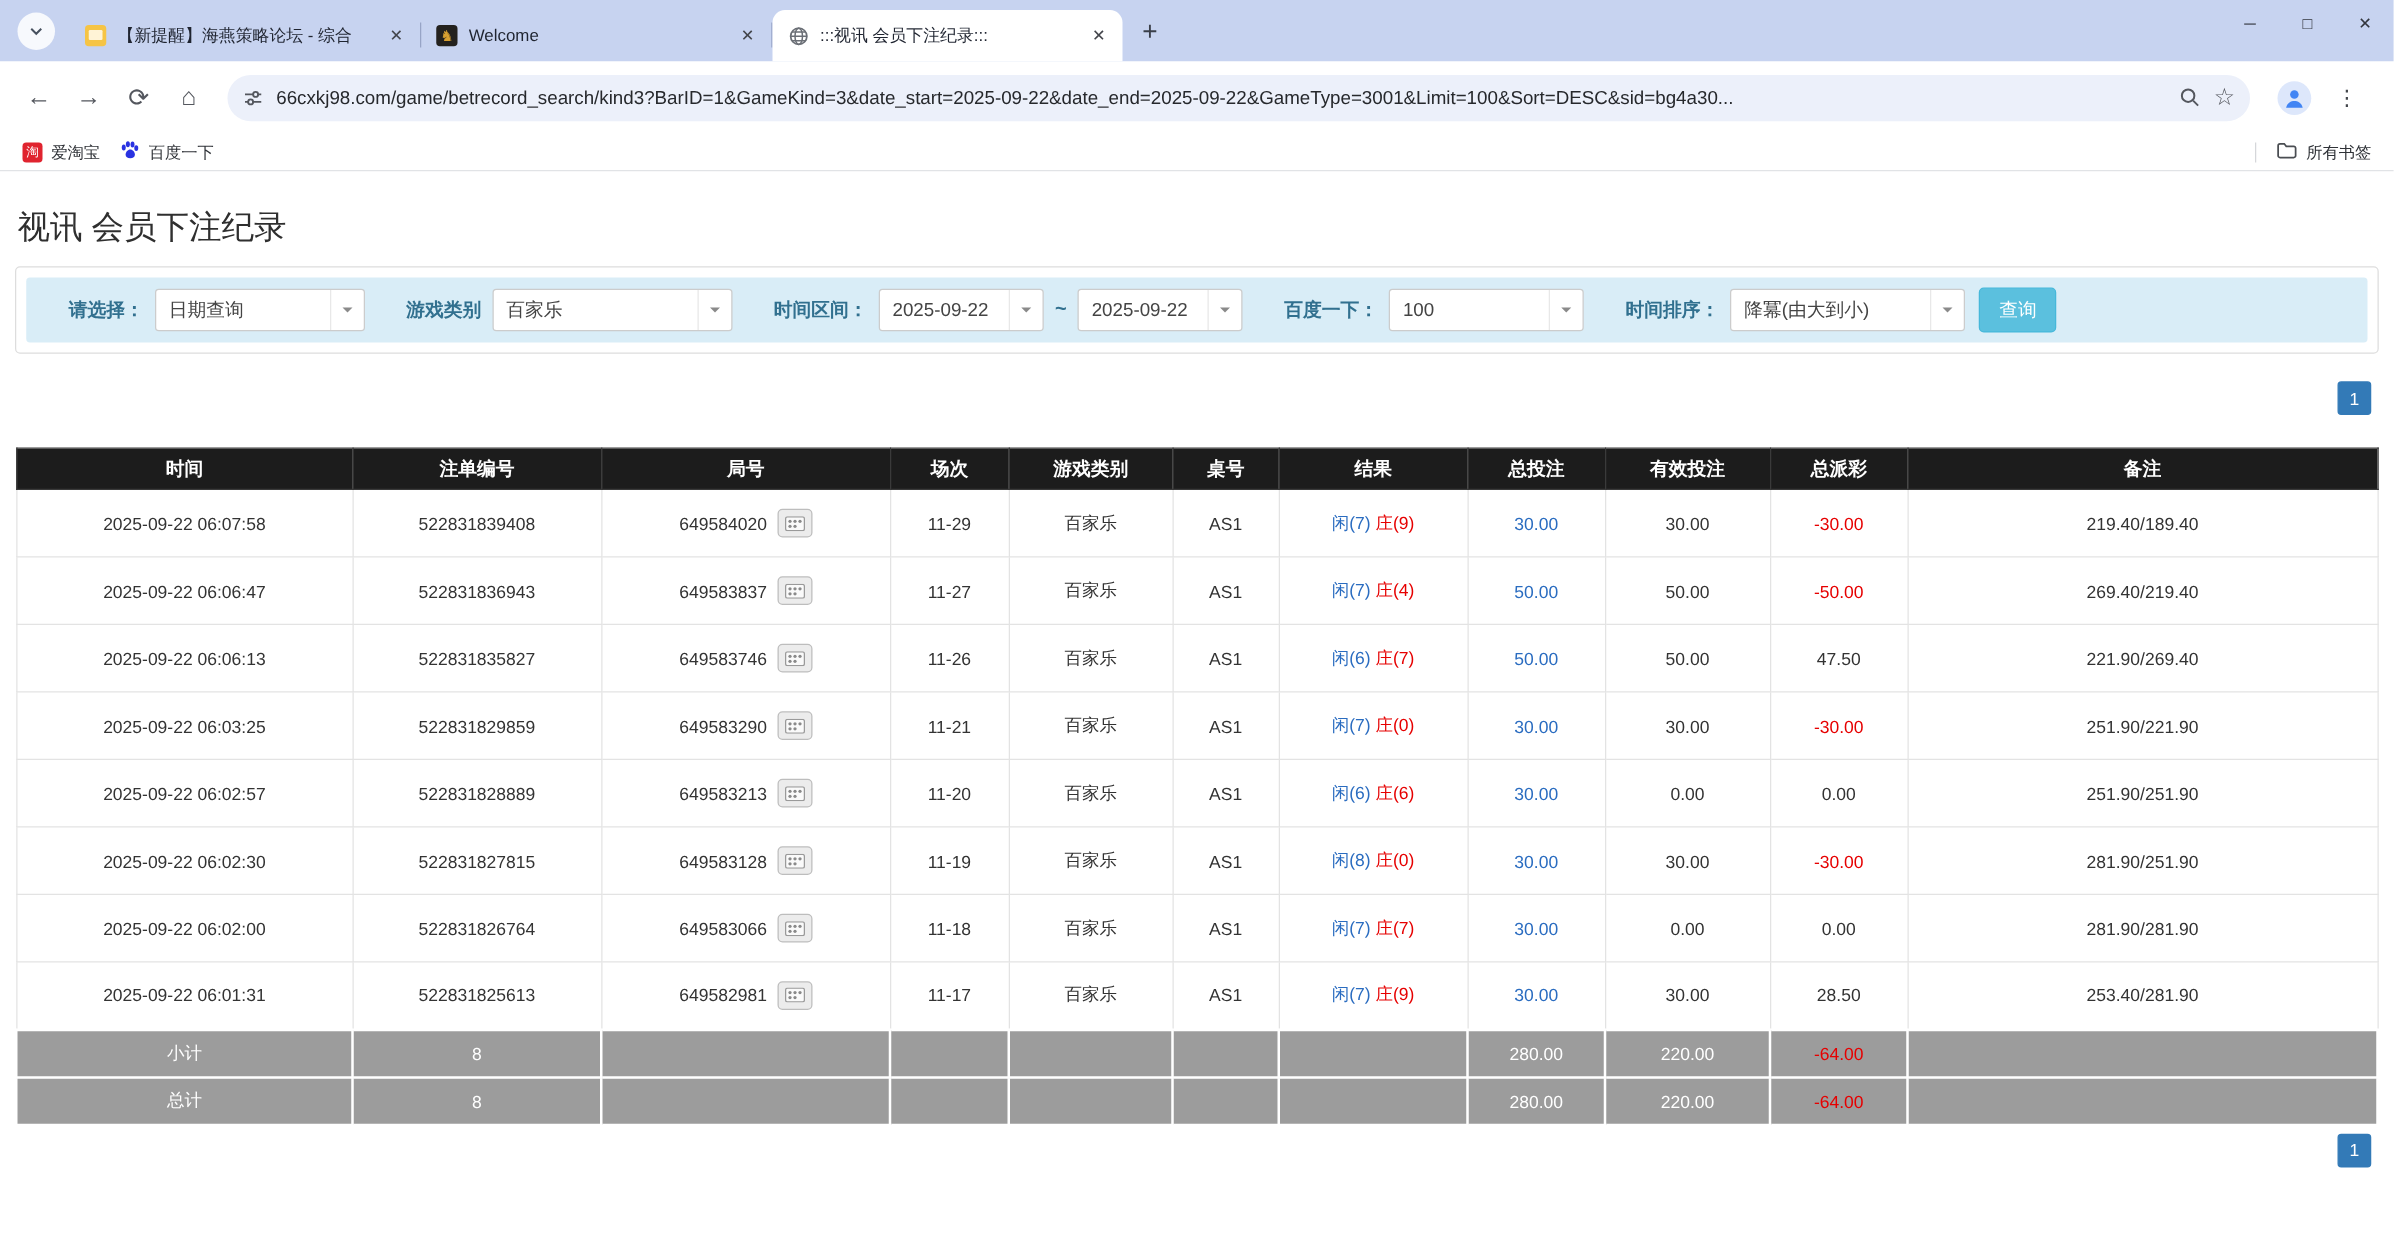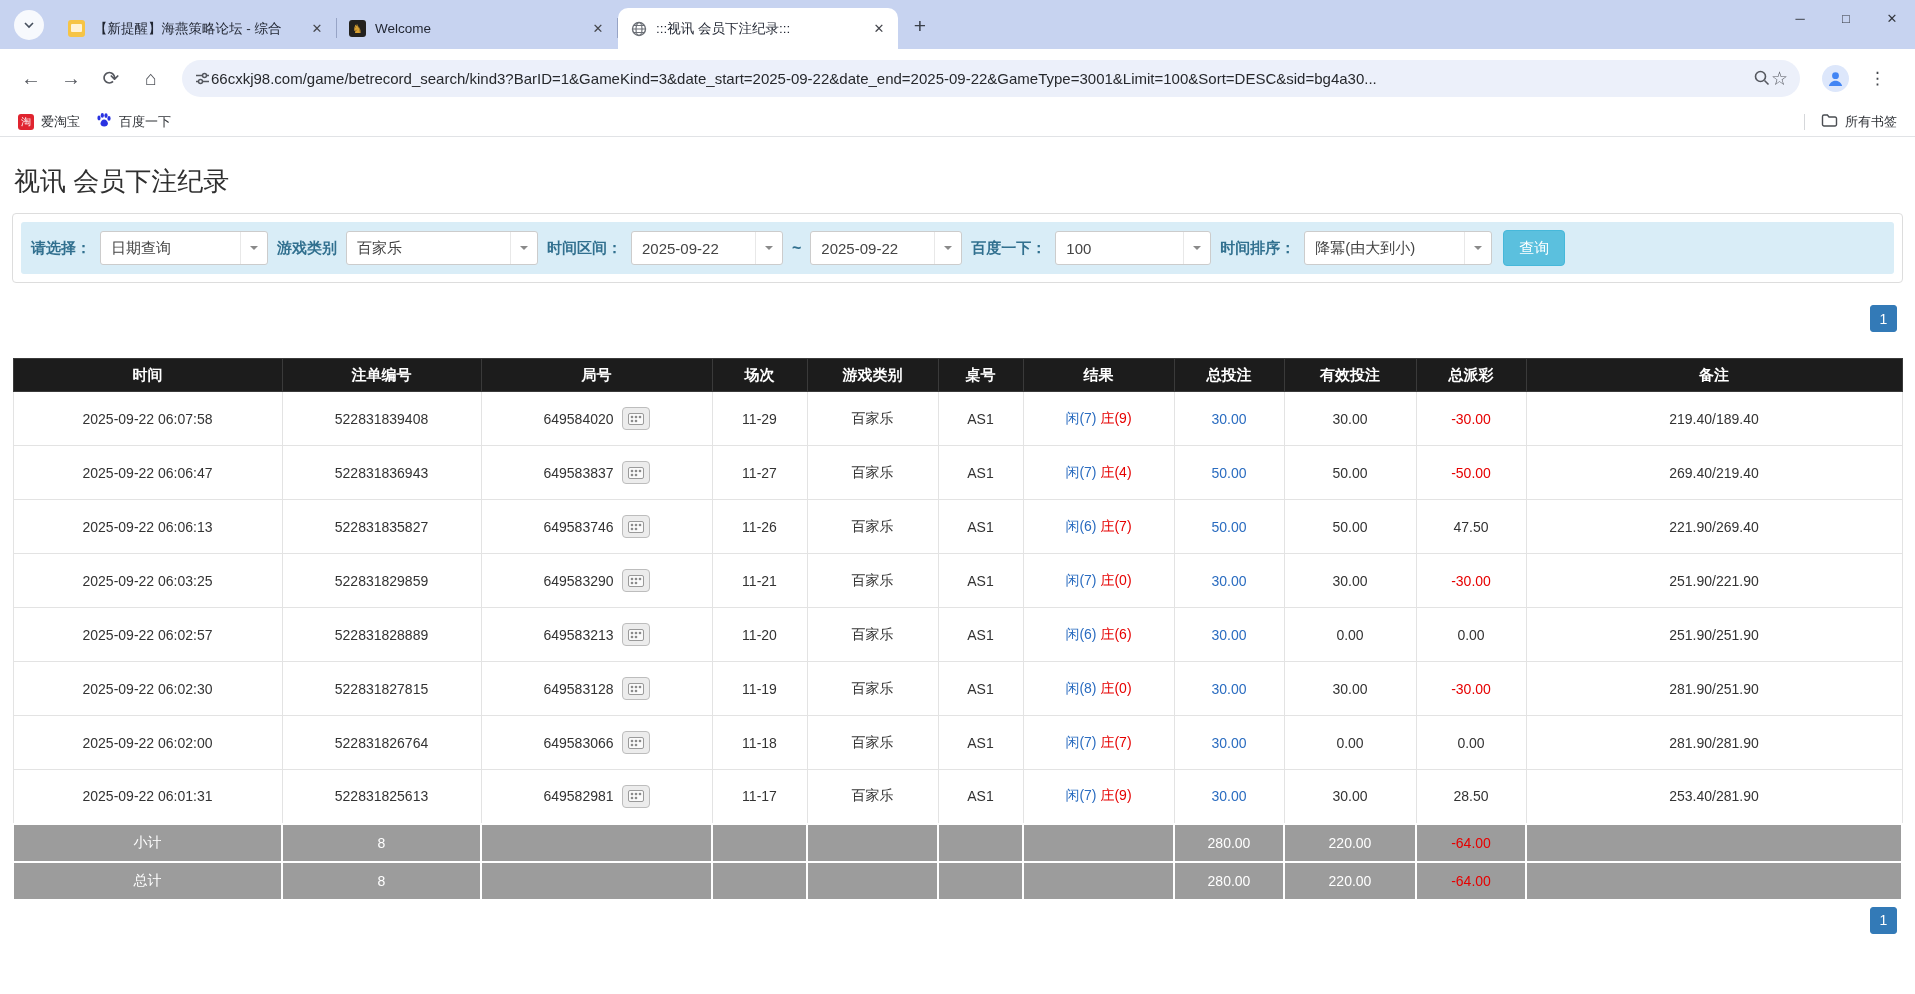--- a/index.html
+++ b/index.html
@@ -19,46 +19,46 @@
   .favicon { width:17px; height:17px; flex:0 0 auto; display:flex; align-items:center; justify-content:center; }
   .fav-mail { background:#f6c445; border-radius:3px; position:relative; }
   .fav-mail::after { content:""; position:absolute; left:3px; top:4px; width:11px; height:8px; background:#fff3d6; border-radius:1px; }
   .fav-dark { background:#23211e; border-radius:3px; color:#d8a031; font-size:12px; line-height:1; }
   .newtab { width:28px; height:28px; border:none; background:transparent; color:#3a3f49; font-size:21px; margin:0 0 9px 8px; cursor:pointer; }
   .win-controls { position:absolute; right:0; top:0; height:36px; display:flex; }
   .win-controls span { width:46px; height:36px; display:flex; align-items:center; justify-content:center; color:#33363d; font-size:13px; cursor:pointer; }
 
   .toolbar { height:58px; background:#fff; display:flex; align-items:center; padding:0 14px; gap:6px; }
   .nav-btn { width:34px; height:34px; border:none; background:transparent; color:#54575e; font-size:20px; border-radius:50%; cursor:pointer; flex:0 0 auto; }
-  .omnibox { flex:0 0 auto; width:1618px; height:37px; background:#ecf0fa; border-radius:19px; display:flex; align-items:center; padding:0 12px; margin-left:8px; }
+  .omnibox { flex:0 0 auto; width:1618px; height:37px; background:#ecf0fa; border-radius:19px; display:flex; align-items:center; padding:0 12px; gap:10px; margin-left:8px; }
   .tune-icon svg, .mag-icon svg { display:block; }
   .url-text { flex:1; font-size:15px; color:#26282c; white-space:nowrap; overflow:hidden; }
   .box-icon { color:#54575e; font-size:17px; flex:0 0 auto; display:flex; align-items:center; cursor:pointer; }
   .star-icon { font-size:19px; }
   .avatar { width:27px; height:27px; border-radius:50%; background:#dde7fb; display:flex; align-items:center; justify-content:center; margin-left:16px; cursor:pointer; }
   .dots { color:#43464c; font-size:17px; margin-left:14px; letter-spacing:0; cursor:pointer; }
 
   .bookmarks { height:30px; background:#fff; display:flex; align-items:center; padding:0 10px; font-size:13px; color:#2f3237; border-bottom:1px solid #e1e3e6; }
   .bm-item { display:flex; align-items:center; gap:7px; padding:3px 8px; border-radius:6px; cursor:pointer; }
   .bm-ico-taobao { width:16px; height:16px; background:#e0242f; border-radius:3px; color:#fff; font-size:10px; display:flex; align-items:center; justify-content:center; }
   .bm-spacer { flex:1; }
   .bm-divider { width:1px; height:16px; background:#d5d7da; margin:0 8px; }
 
   
   .content { padding:0 12px; }
   .page-title { font-size:26px; font-weight:500; color:#2f2f2f; margin:27px 0 14px 2px; }
 
   .filter-panel { border:1px solid #ddd; border-radius:4px; padding:8px; background:#fff; }
   .filter-bar { background:#d9edf7; border-radius:3px; padding:8px 10px; display:flex; align-items:center; gap:9px; }
-  .flabel { font-size:15px; font-weight:bold; color:#31708f; white-space:nowrap; }
+  .flabel { font-size:15px; font-weight:bold; color:#31708f; white-space:nowrap;margin-left:24px; }
   .select { background:#fff; border:1px solid #ccc; border-radius:3px; height:34px; display:flex; align-items:stretch; cursor:pointer; }
   .select .val { flex:1; display:flex; align-items:center; padding:0 10px; font-size:15px; color:#444; white-space:nowrap; }
   .select .caret { width:27px; border-left:1px solid #e8e8e8; display:flex; align-items:center; justify-content:center; }
   .select .caret::after { content:""; border:4px solid transparent; border-top-color:#8a8a8a; margin-top:4px; }
-  .w140{width:168px} .w190{width:192px} .w150{width:152px} .w155{width:156px} .w185{width:188px}
+  .w140{width:168px} .w190{width:192px} .w150{width:132px} .w155{width:156px} .w185{width:188px}
   .tilde { color:#31708f; font-weight:bold; }
   .btn-search { background:#5bc0de; border:1px solid #46b8da; color:#fff; font-size:15px; border-radius:4px;
     height:36px; padding:0 15px; cursor:pointer; margin-left:2px; }
 
   .summary { margin-top:18px; background:#dff0d8; border:1px solid #d6e9c6; border-radius:4px; padding:15px;
     display:flex; align-items:center; font-size:15px; }
   .sum-left { color:#3c763d; }
   .sum-right { margin-left:auto; color:#e60000; }
 
   .pager { display:flex; justify-content:flex-end; padding:0 6px; }

